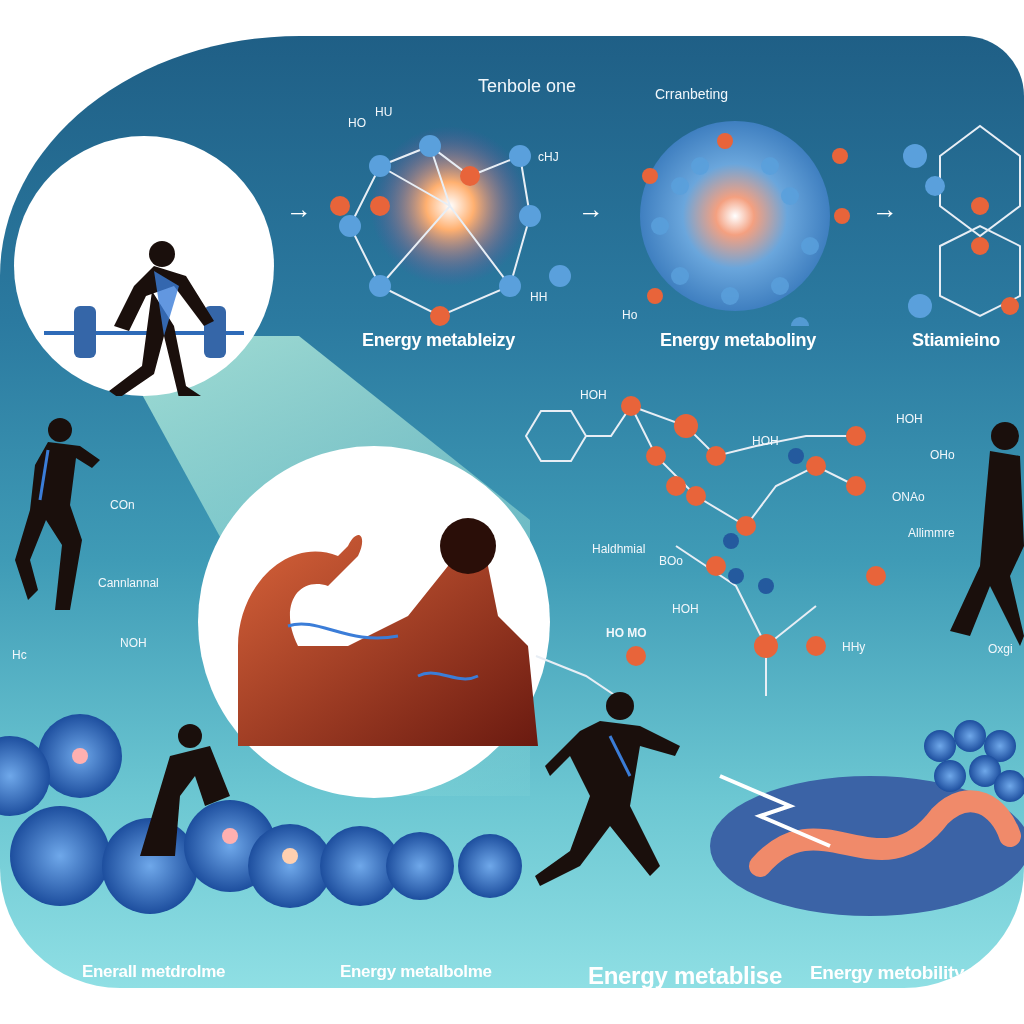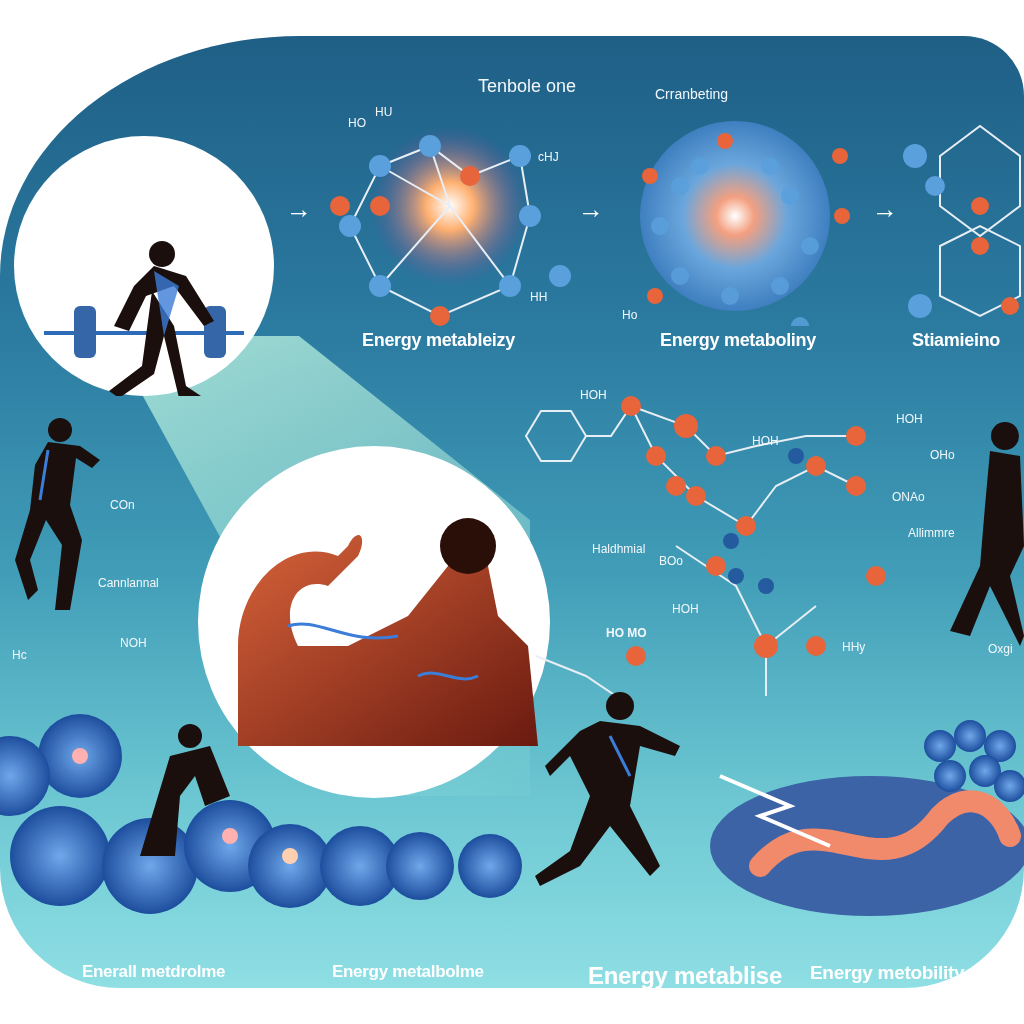--- a/index.html
+++ b/index.html
@@ -242,16 +242,16 @@
         <circle cx="270" cy="40" r="16"></circle>
         <circle cx="300" cy="50" r="16"></circle>
       <circle cx="250" cy="80" r="16"></circle>
         <circle cx="285" cy="75" r="16"></circle>
         <circle cx="310" cy="90" r="16"></circle>
     </g>
     <path d="M20 80 L90 110 L60 120 L130 150" stroke="#fff" stroke-width="4" fill="none"></path>
   </svg>
 
   <span class="lbl" style="left:82px;top:926px;font-size:17px;">Enerall metdrolme</span>
-  <span class="lbl" style="left:332px;top:926px;font-size:17px;">Energy metalbolme</span>
+  <span class="lbl" style="left:340px;top:926px;font-size:17px;">Energy metalbolme</span>
   <span class="lbl" style="left:588px;top:926px;font-size:24px;">Energy metablise</span>
   <span class="lbl" style="left:810px;top:926px;font-size:19px;">Energy metobility</span>
 </div>
 
 </body></html>

